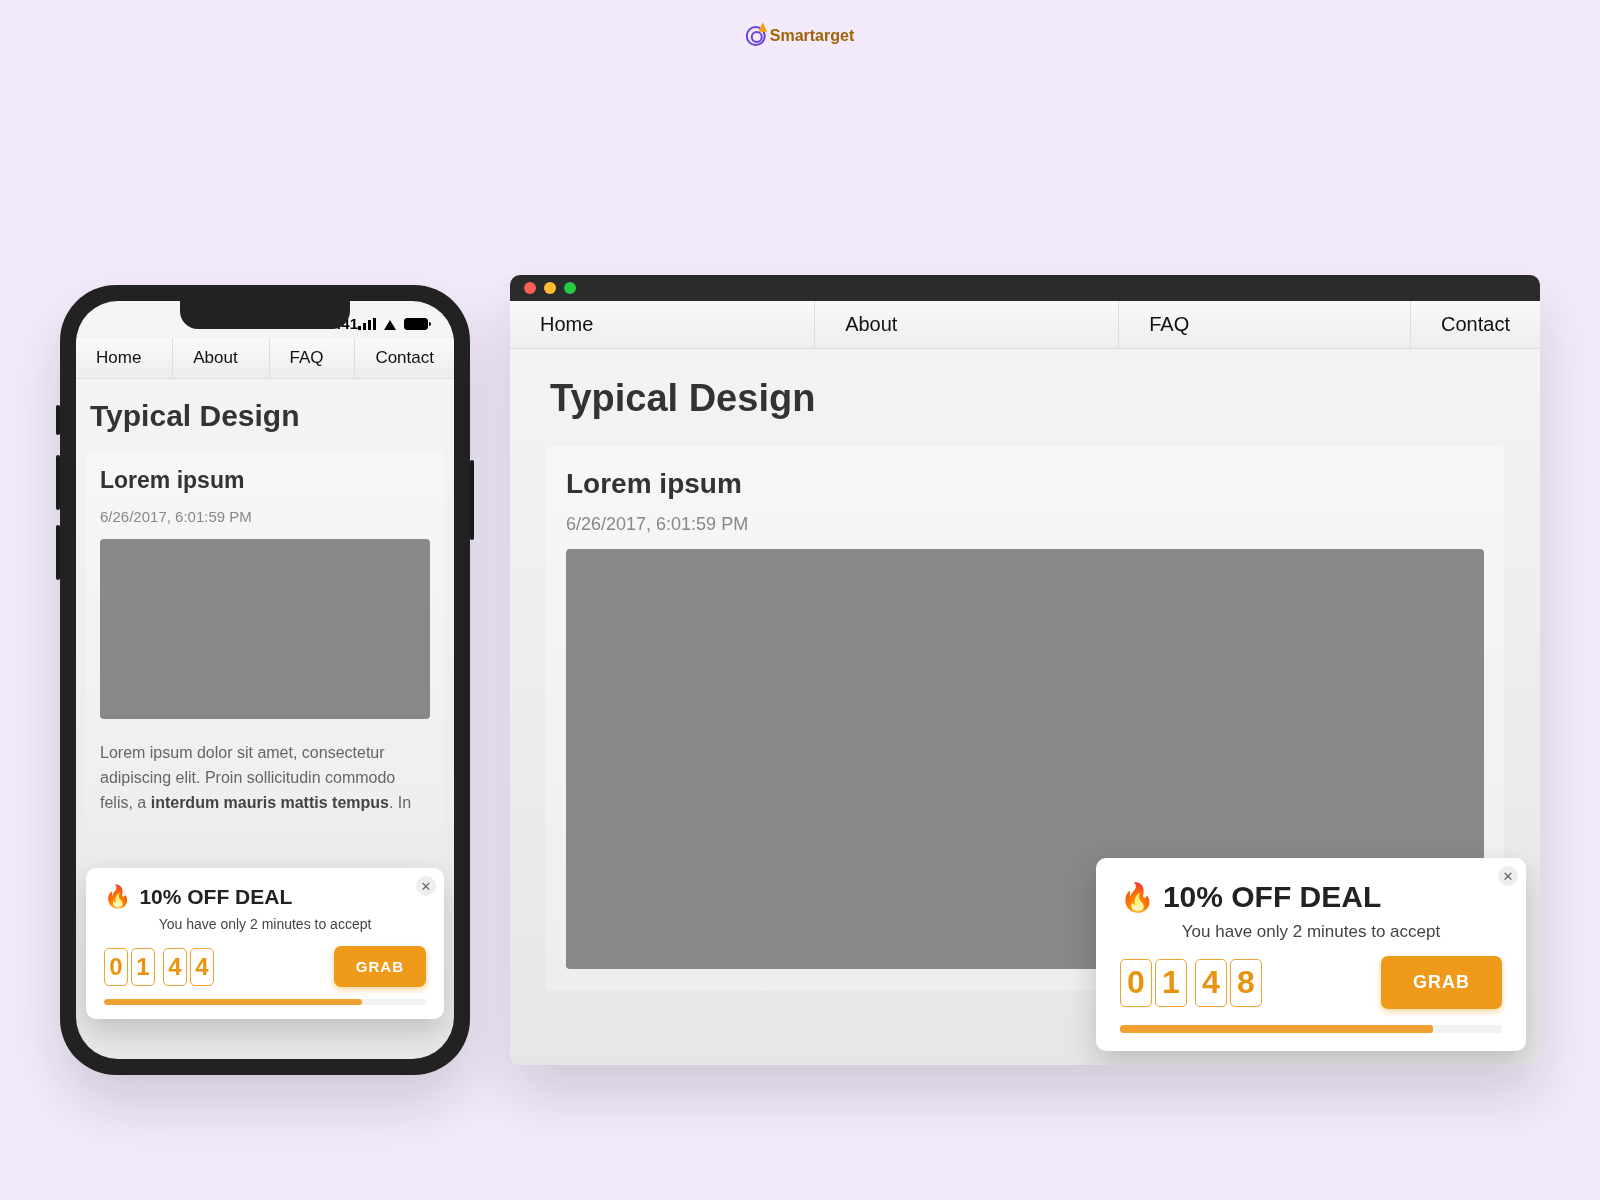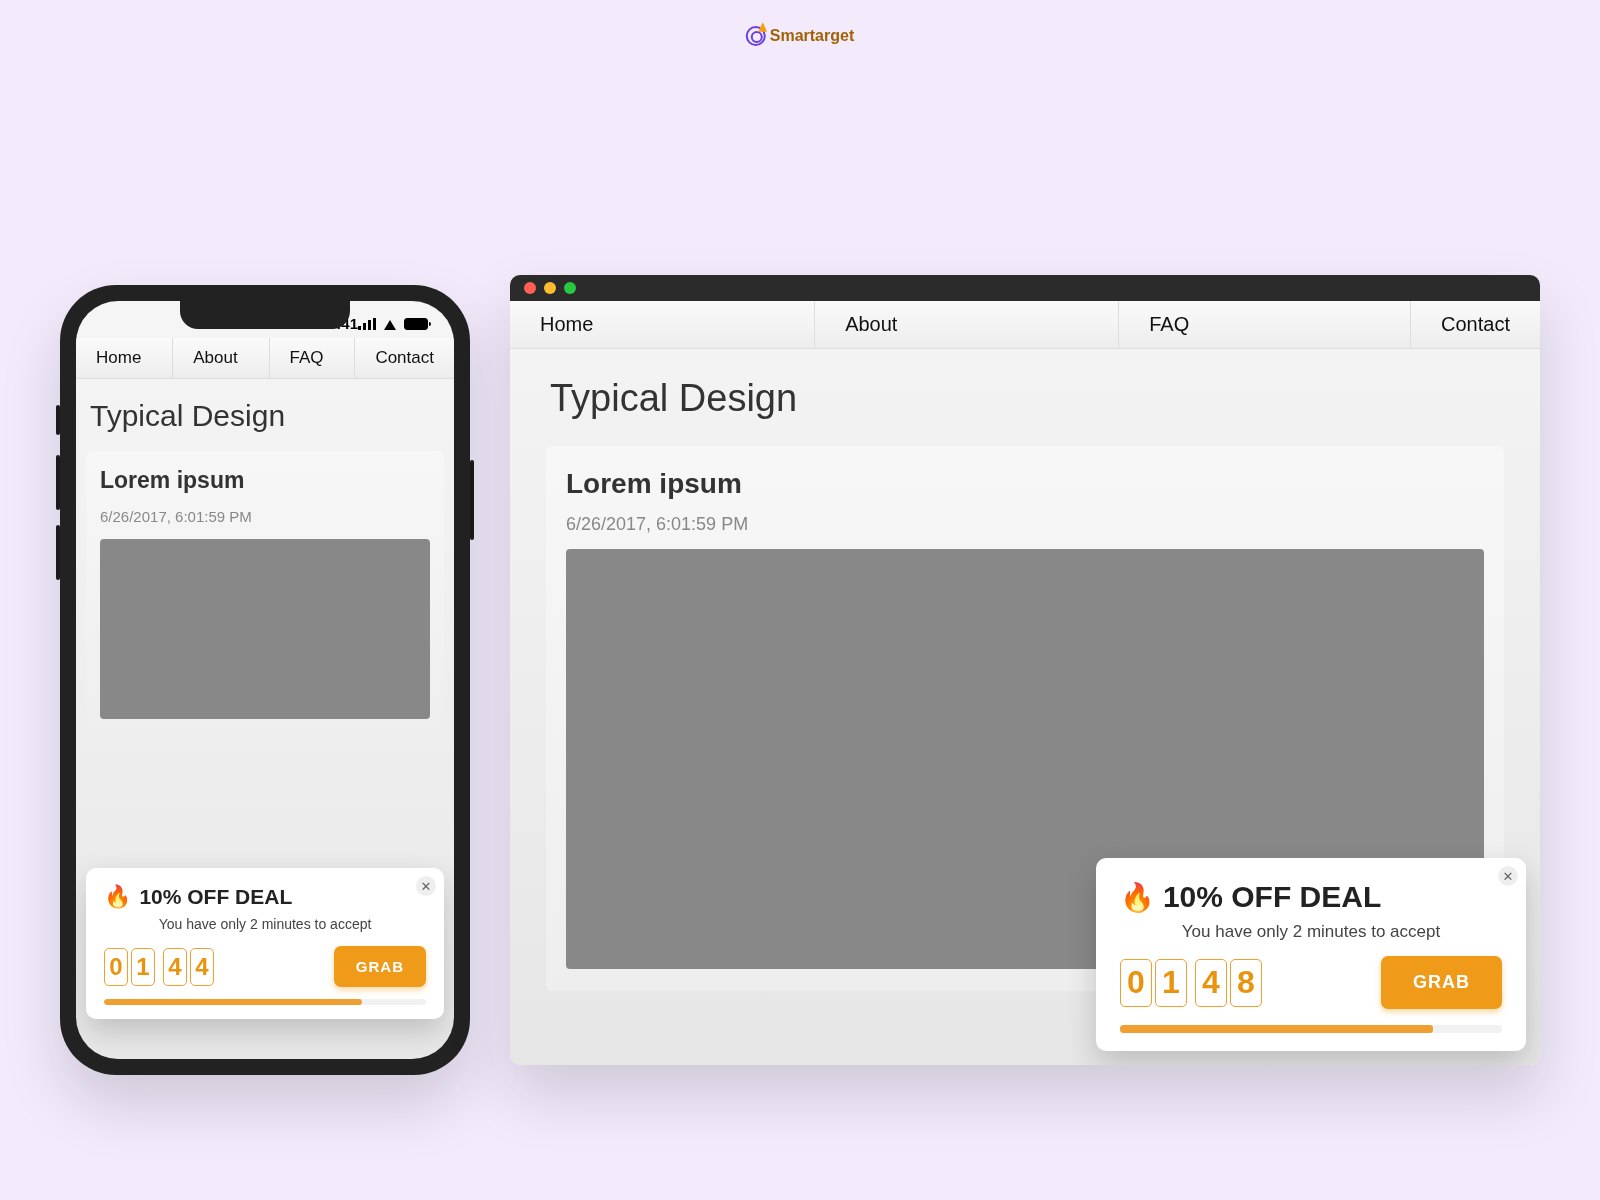--- a/index.html
+++ b/index.html
@@ -113,21 +113,21 @@
 }
 .nav a {
   padding: 10px 20px;
   font-size: 17px;
   color: #111;
   border-left: 1px solid #ddd;
   cursor: pointer;
 }
 .nav a:first-child { border-left: none; }
 
-.page-title { font-size: 32px; font-weight: 400; color: #333; padding: 20px 14px 12px; }
+.page-title { font-size: 32px; font-weight: 700; color: #333; padding: 20px 14px 12px; }
 .card {
   background: linear-gradient(#f7f7f7,#eee);
   margin: 6px 10px;
   border-radius: 6px;
   padding: 16px 14px;
 }
 .card h2 { font-size: 23px; color: #333; font-weight: 700; margin-bottom: 14px; }
 .card .date { color: #888; font-size: 15px; margin-bottom: 14px; }
 .card .img {
   width: 100%; height: 180px;
@@ -266,20 +266,23 @@
       <a>Home</a>
       <a>About</a>
       <a>FAQ</a>
       <a>Contact</a>
     </div>
     <div class="page-title">Typical Design</div>
     <div class="card">
       <h2>Lorem ipsum</h2>
       <div class="date">6/26/2017, 6:01:59 PM</div>
       <div class="img beach"></div>
+      <div class="body-text">
+        <span>Lorem ipsum dolor sit amet, consectetur adipiscing elit. Proin sollicitudin commodo felis, a </span><b>interdum mauris mattis tempus</b><span>. In</span>
+      </div>
     </div>
 
     <div class="popup">
       <div class="close">✕</div>
       <div class="ptitle">
         <span class="fire-icon">🔥</span>
         <span>10% OFF DEAL</span>
       </div>
       <div class="psub">You have only 2 minutes to accept</div>
       <div class="row">

